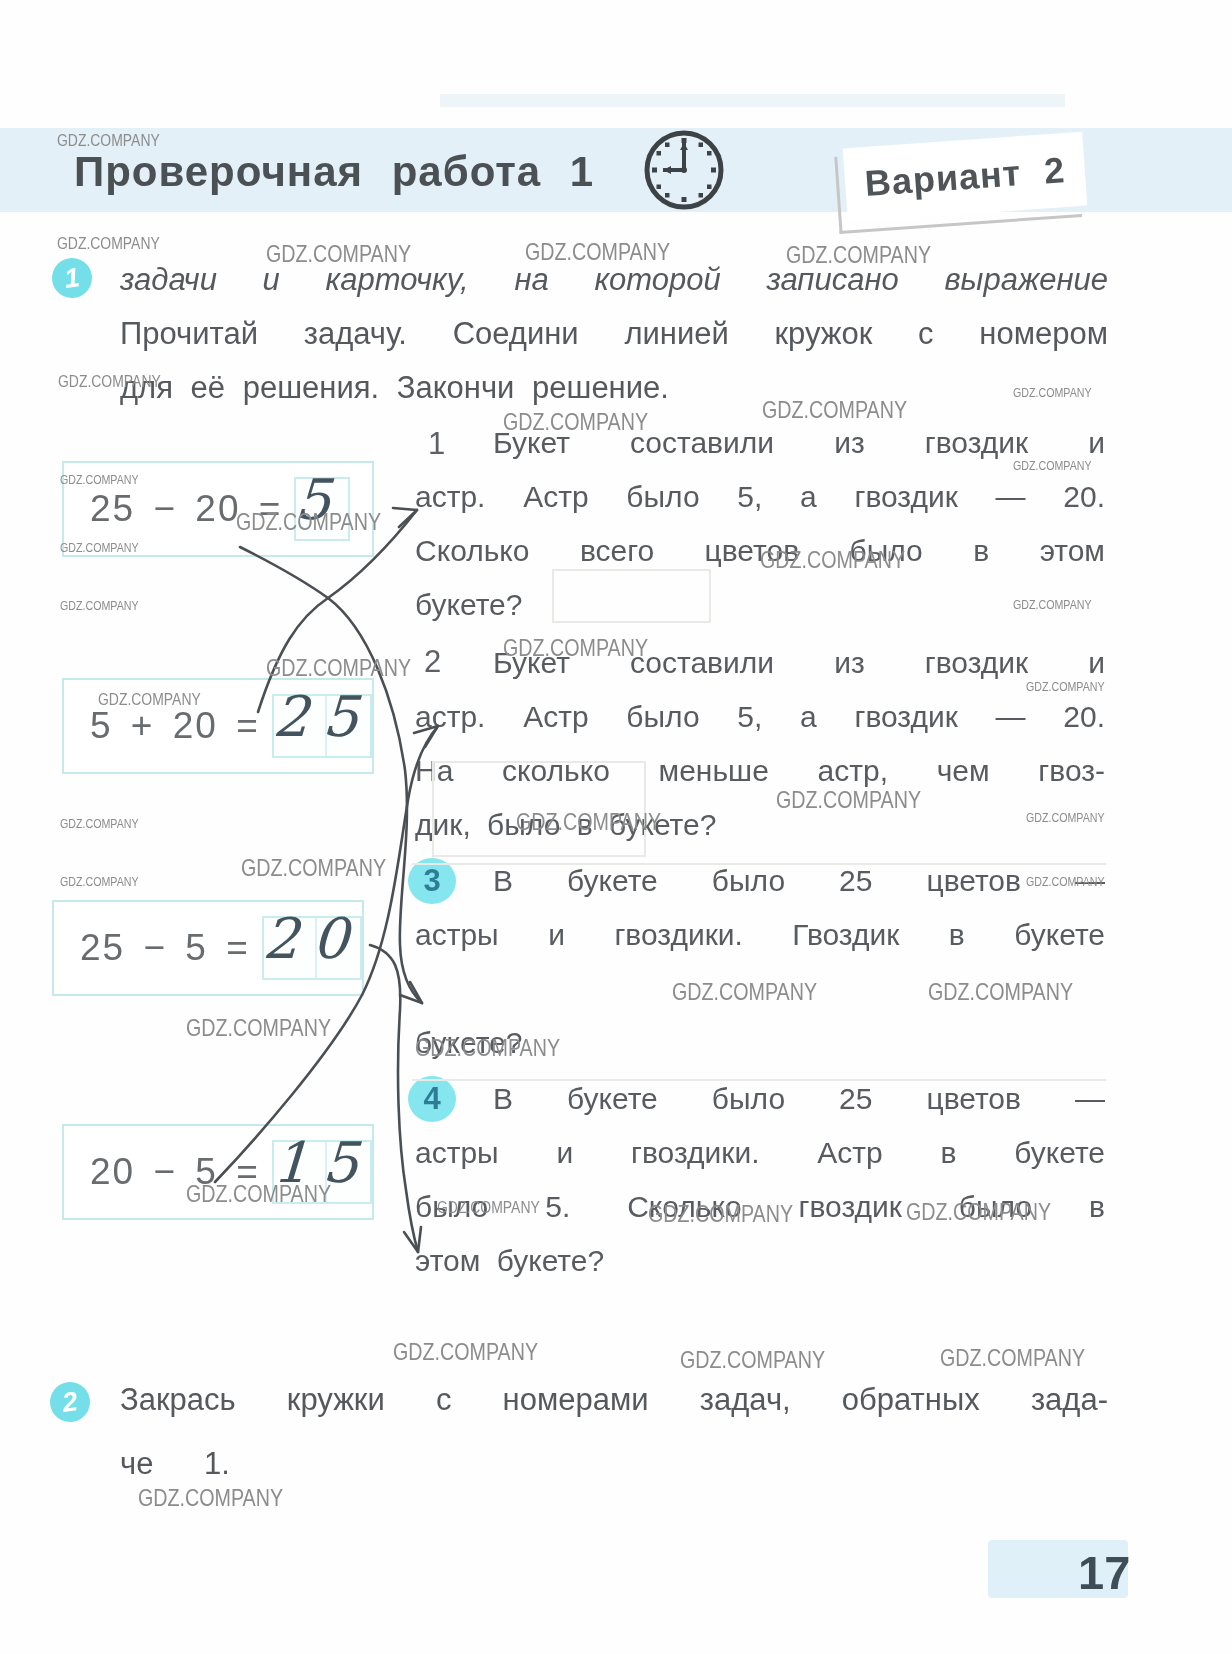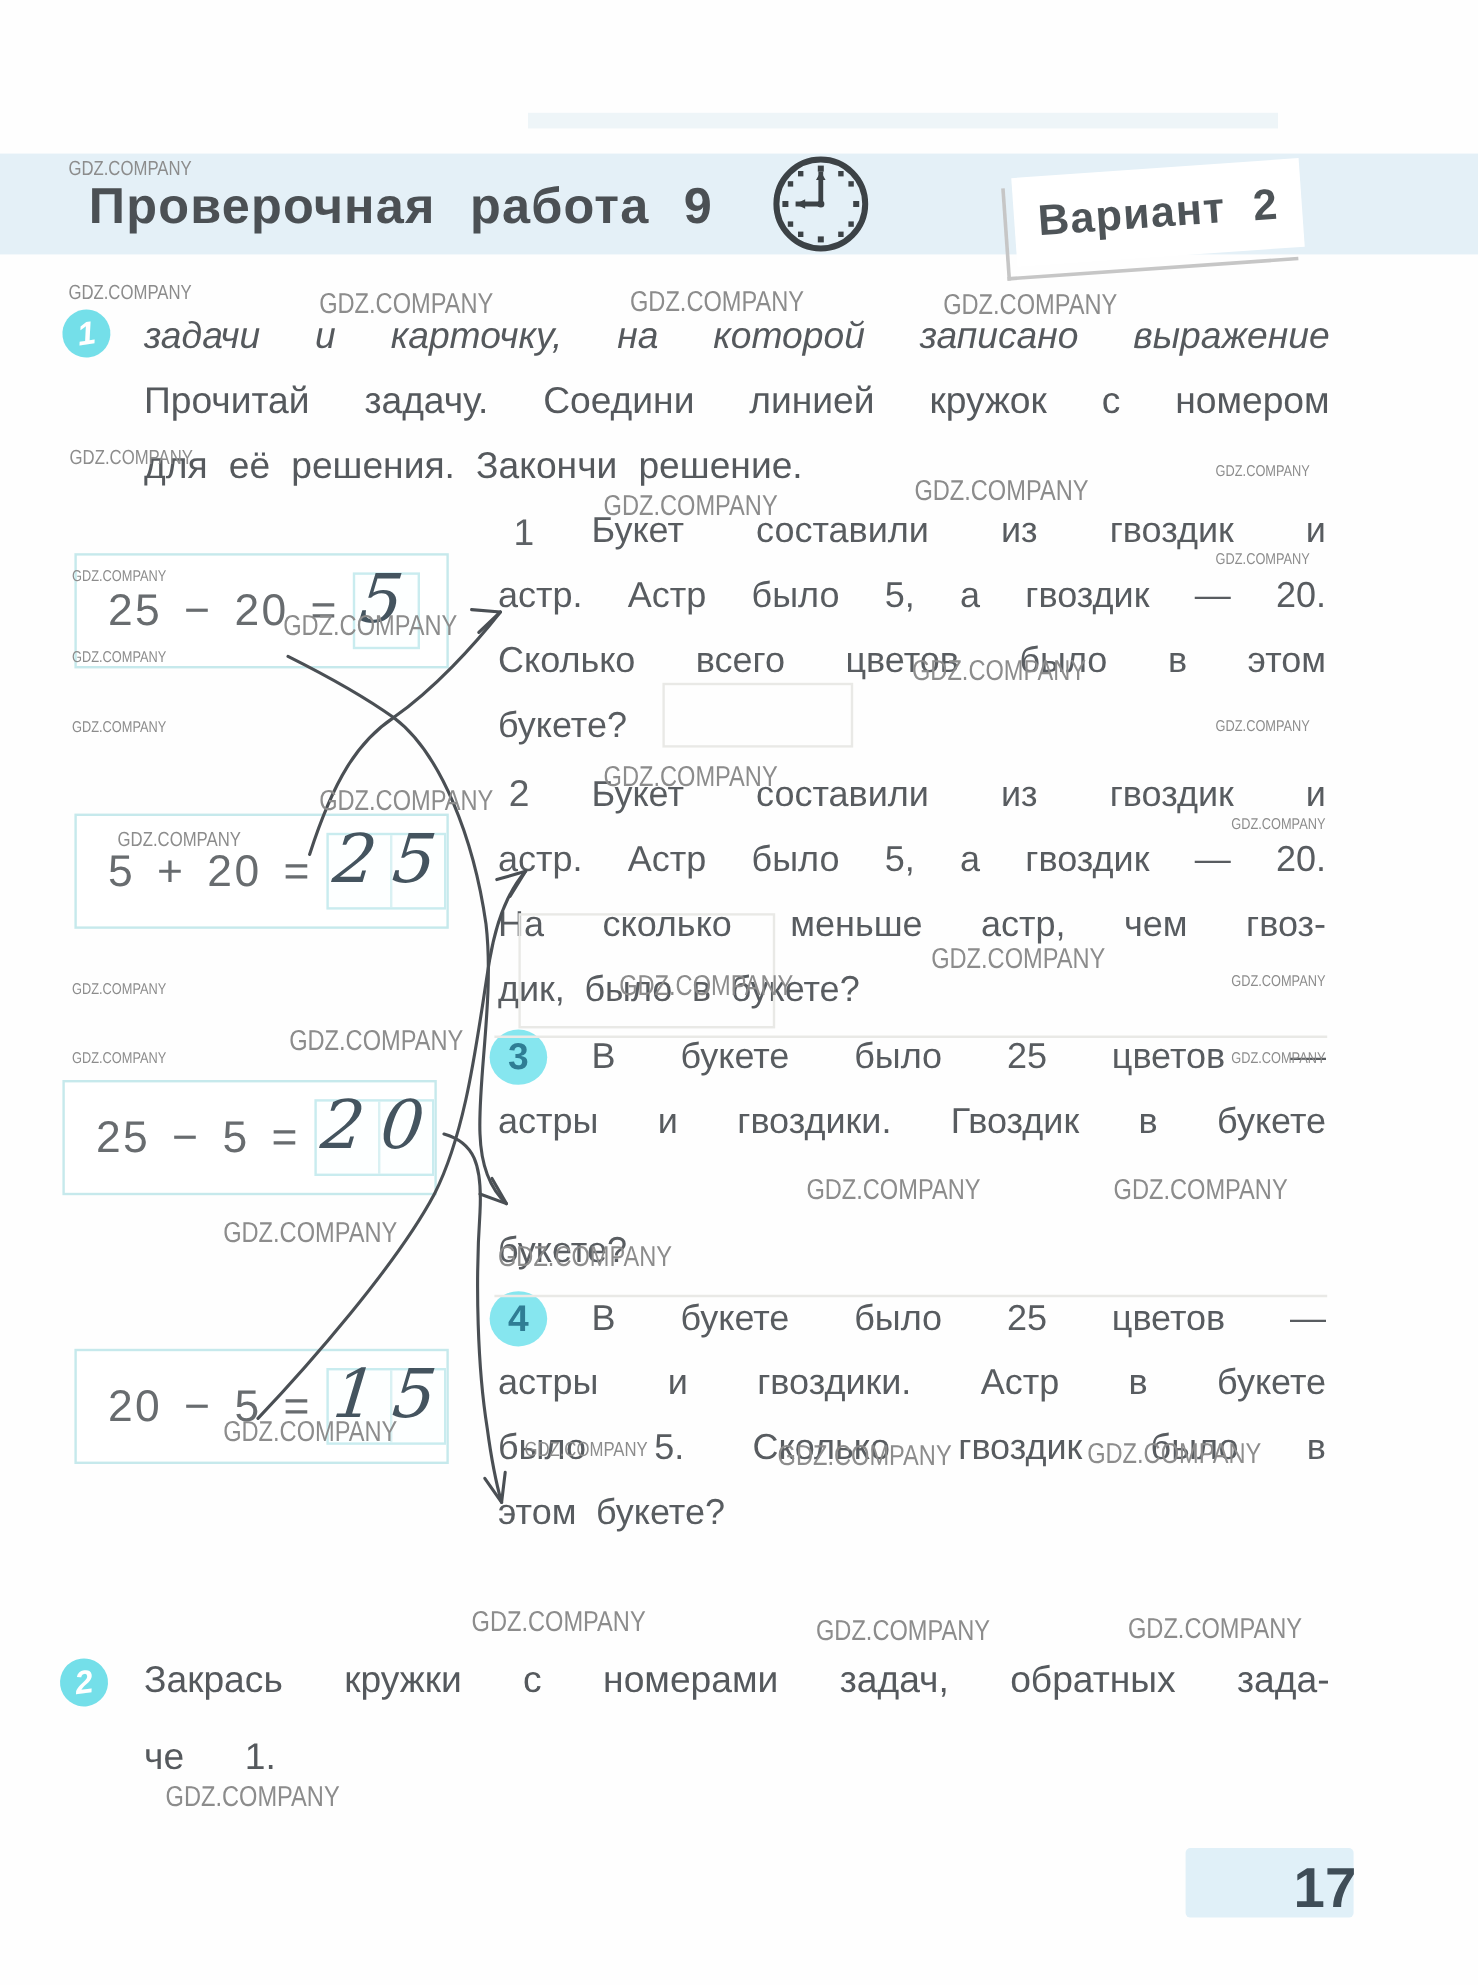--- a/index.html
+++ b/index.html
@@ -64,21 +64,21 @@
 </style>
 </head>
 <body>
 
 <div class="page">
 
   <div class="band band-topthin"></div>
   <div class="band band-title"></div>
   <div class="band band-page"></div>
 
-  <div class="title">Проверочная работа 9</div>
+  <div class="title">Проверочная работа 1</div>
 
   <div class="clock">
     <svg width="88" height="88" viewBox="0 0 88 88">
       <circle cx="44" cy="44" r="37" fill="none" stroke="#3c4246" stroke-width="5"></circle>
       <g fill="#3c4246">
         <rect x="41.5" y="12" width="5" height="5"></rect>
           <rect x="41.5" y="71" width="5" height="5"></rect>
         <rect x="12" y="41.5" width="5" height="5"></rect>
           <rect x="71" y="41.5" width="5" height="5"></rect>
         <rect x="25" y="16.5" width="4.5" height="4.5"></rect>

